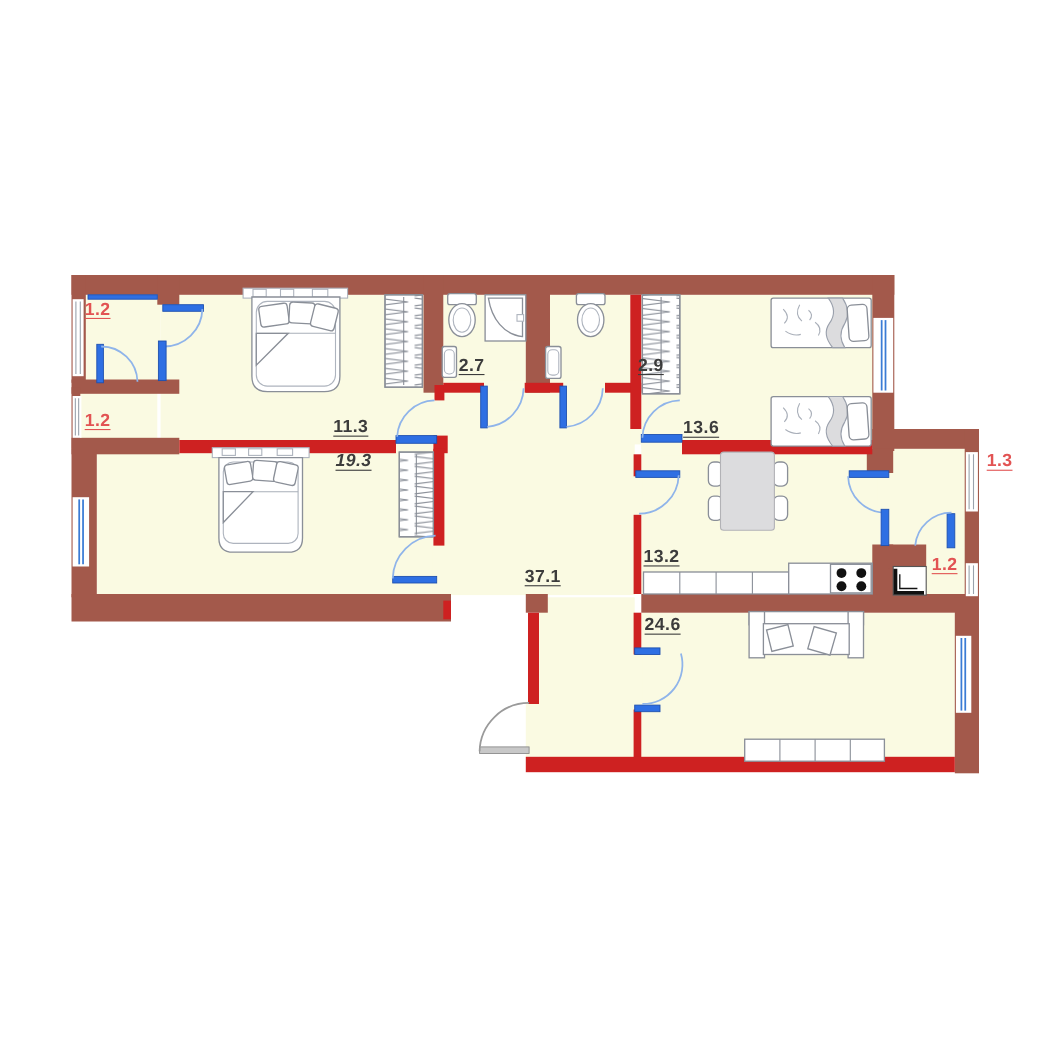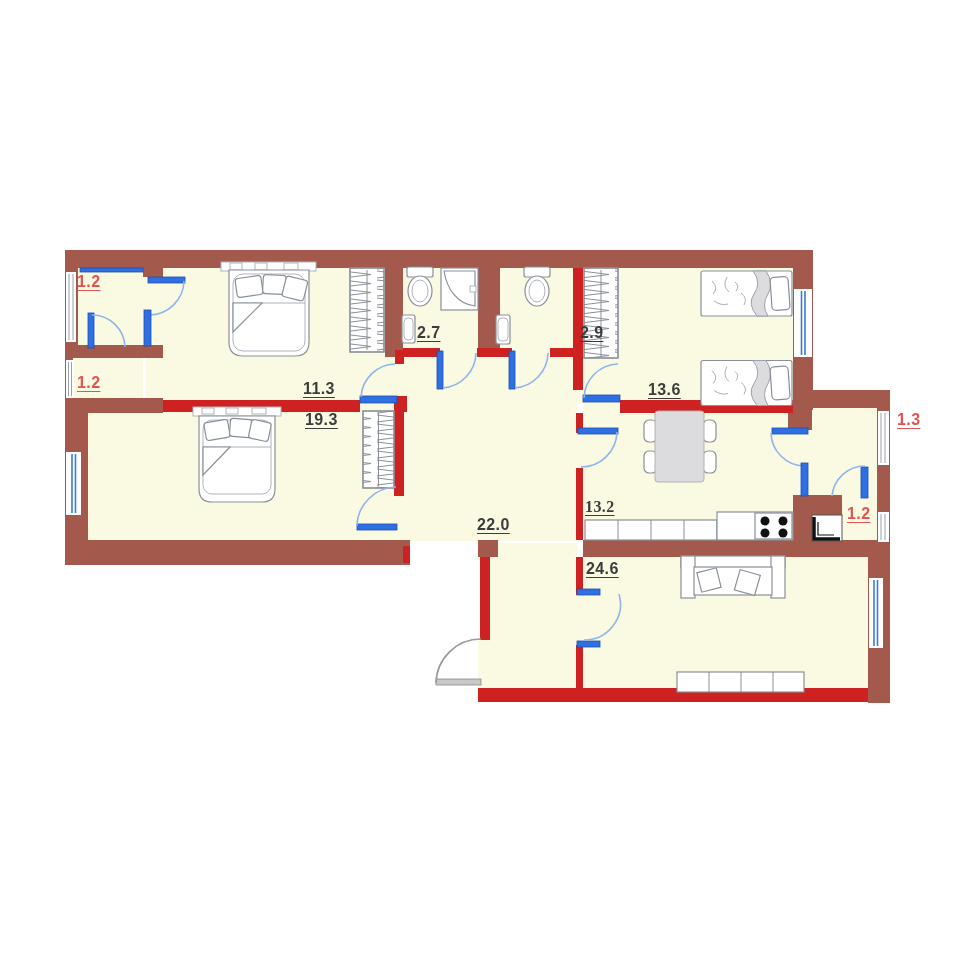--- a/index.html
+++ b/index.html
@@ -309,23 +309,23 @@
   <g>
     <rect class="gray-leaf" x="436" y="679" width="45" height="6"></rect>
     <path class="garc" d="M481 639 A45 45 0 0 0 436 683"></path>
   </g>
 </svg>
 
 <div>
   <div class="room-label red" style="left:77px;top:274px;">1.2</div>
   <div class="room-label red" style="left:77px;top:375px;">1.2</div>
   <div class="room-label dark" style="left:303px;top:381px;">11.3</div>
-  <div class="room-label dark" style="left:305px;top:412px;">19.3</div>
+  <div class="room-label dark" style="left:305px;top:412px;font-style:italic;">19.3</div>
   <div class="room-label dark" style="left:417px;top:325px;">2.7</div>
   <div class="room-label dark" style="left:551px;top:325px;margin-left:29px;">2.9</div>
-  <div class="room-label dark" style="left:621px;top:382px;margin-left:27px;">13.6</div>
-  <div class="room-label dark" style="left:585px;top:499px;font-family:Liberation Serif, serif;">13.2</div>
-  <div class="room-label dark" style="left:477px;top:517px;">22.0</div>
+  <div class="room-label dark" style="left:621px;top:382px;">13.6</div>
+  <div class="room-label dark" style="left:585px;top:499px;">13.2</div>
+  <div class="room-label dark" style="left:477px;top:517px;">37.1</div>
   <div class="room-label dark" style="left:586px;top:561px;">24.6</div>
   <div class="room-label red" style="left:897px;top:412px;">1.3</div>
   <div class="room-label red" style="left:847px;top:506px;">1.2</div>
 </div>
 </div>
 
 </body></html>

